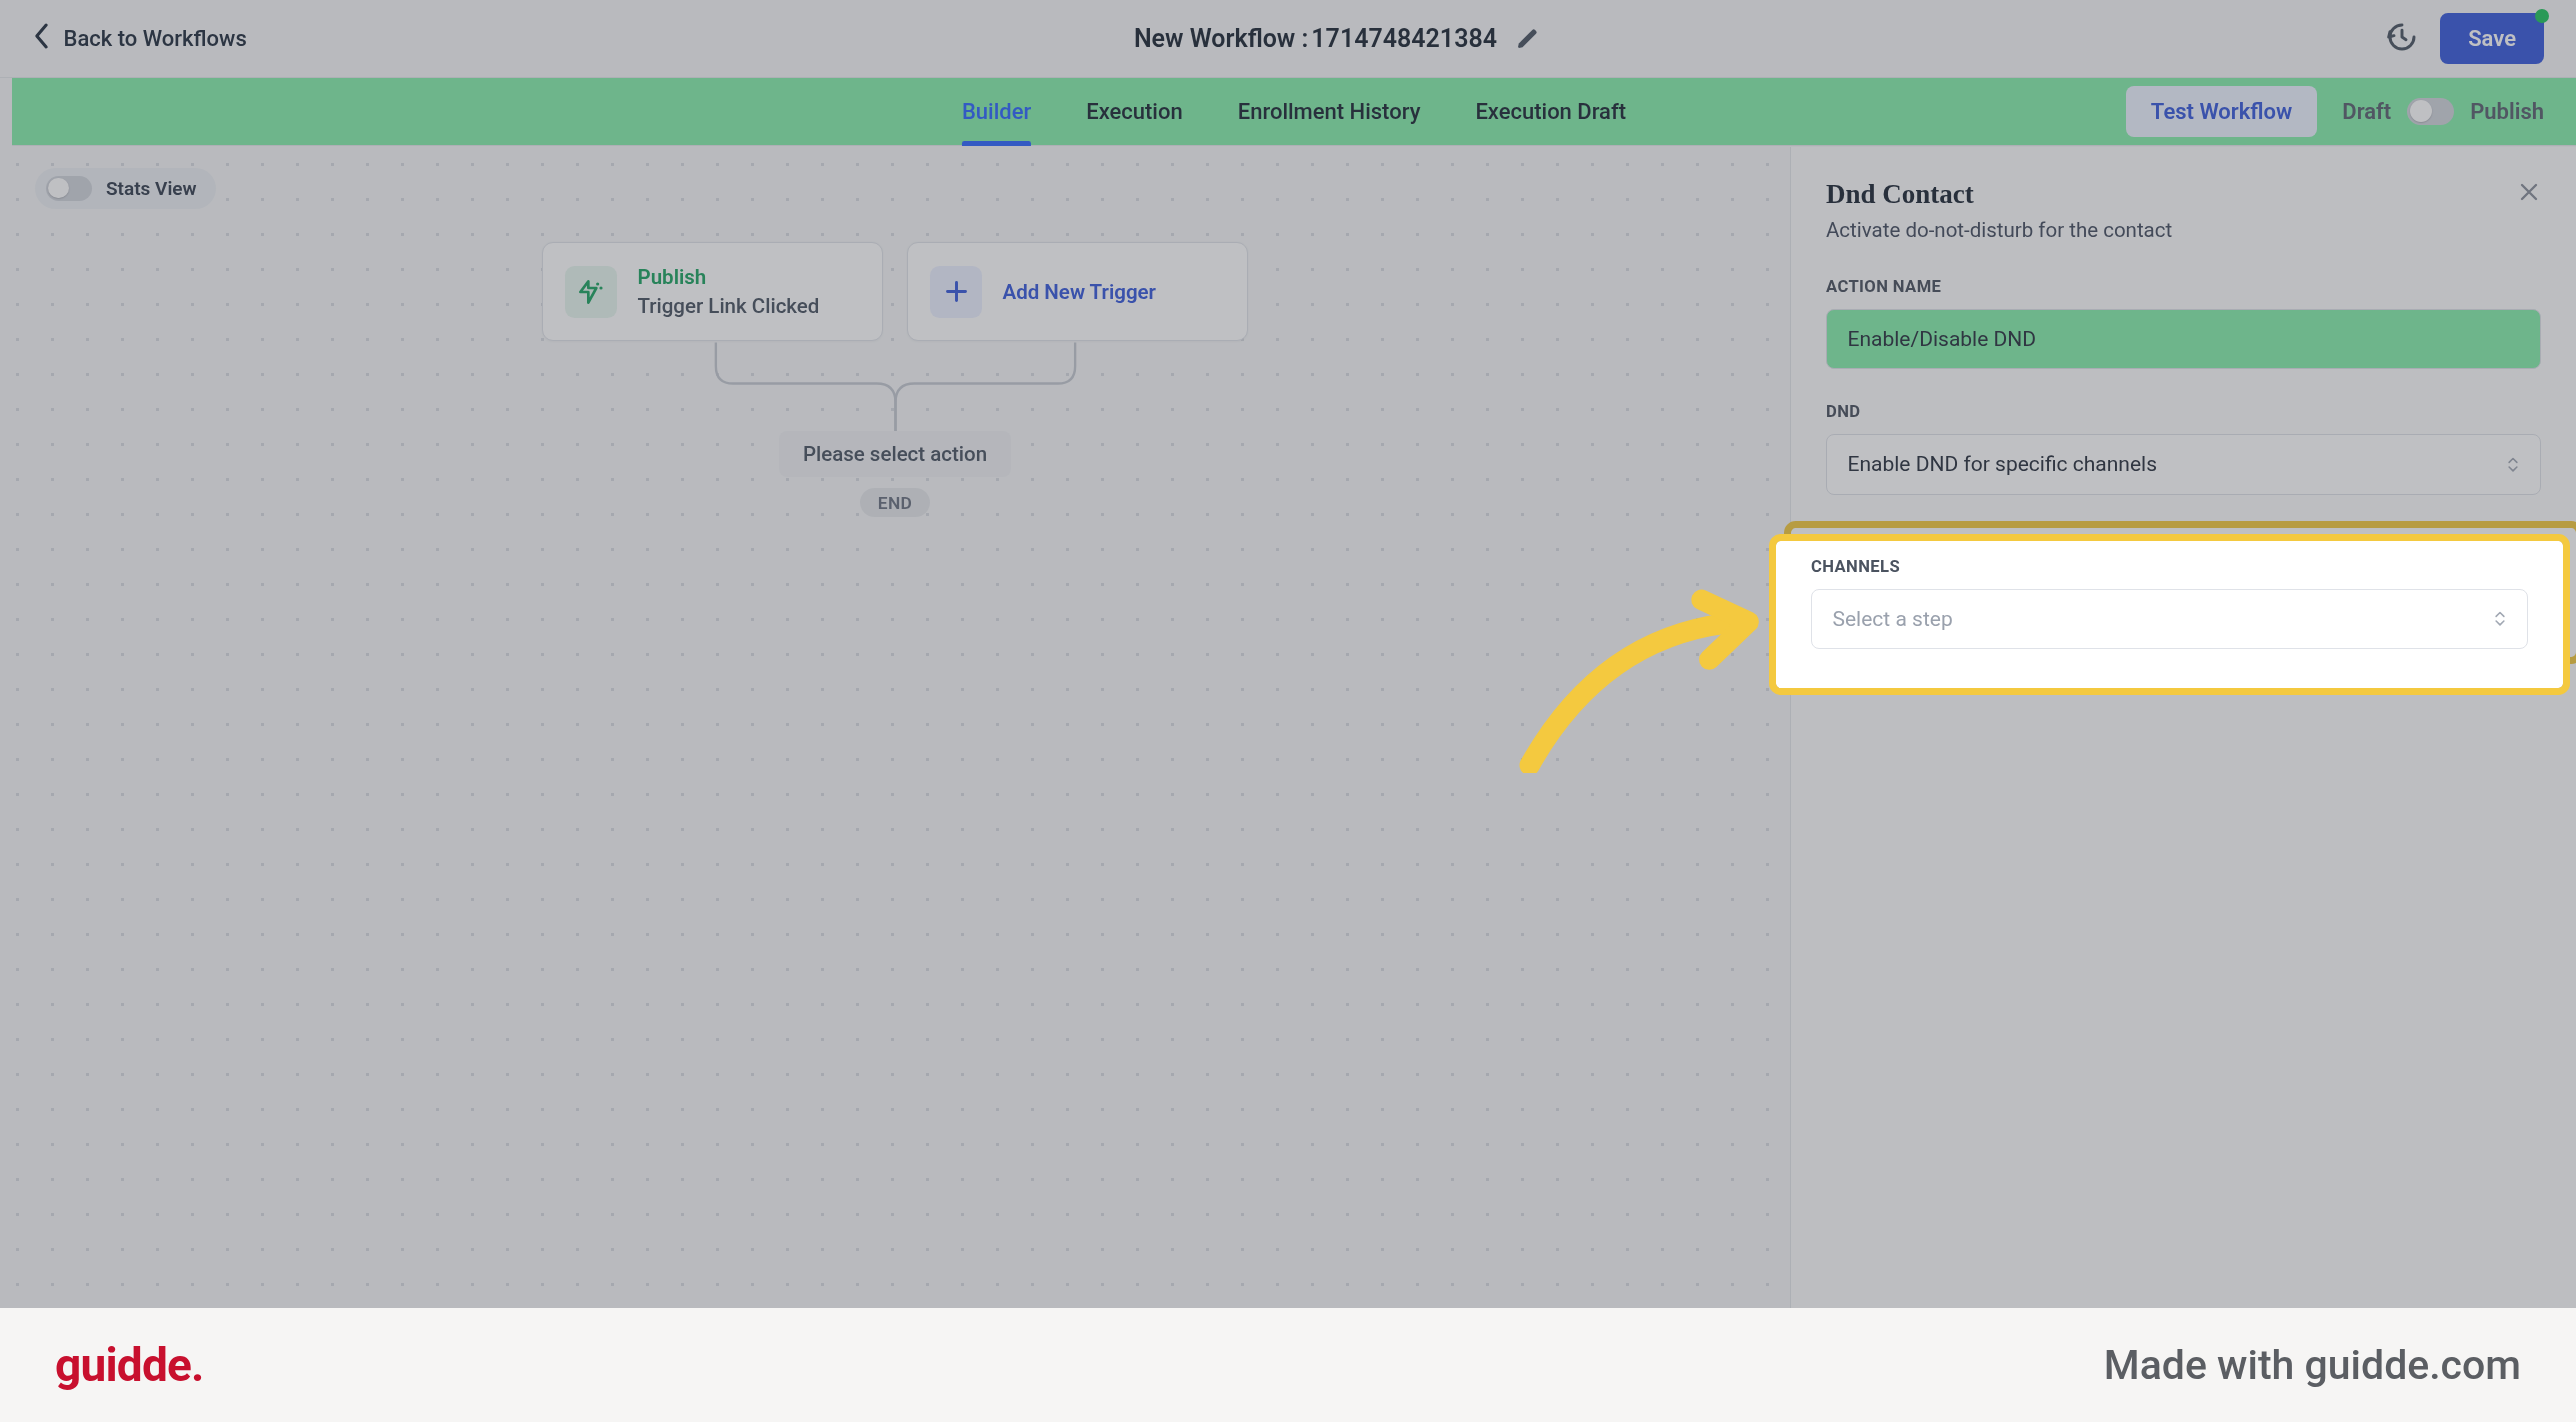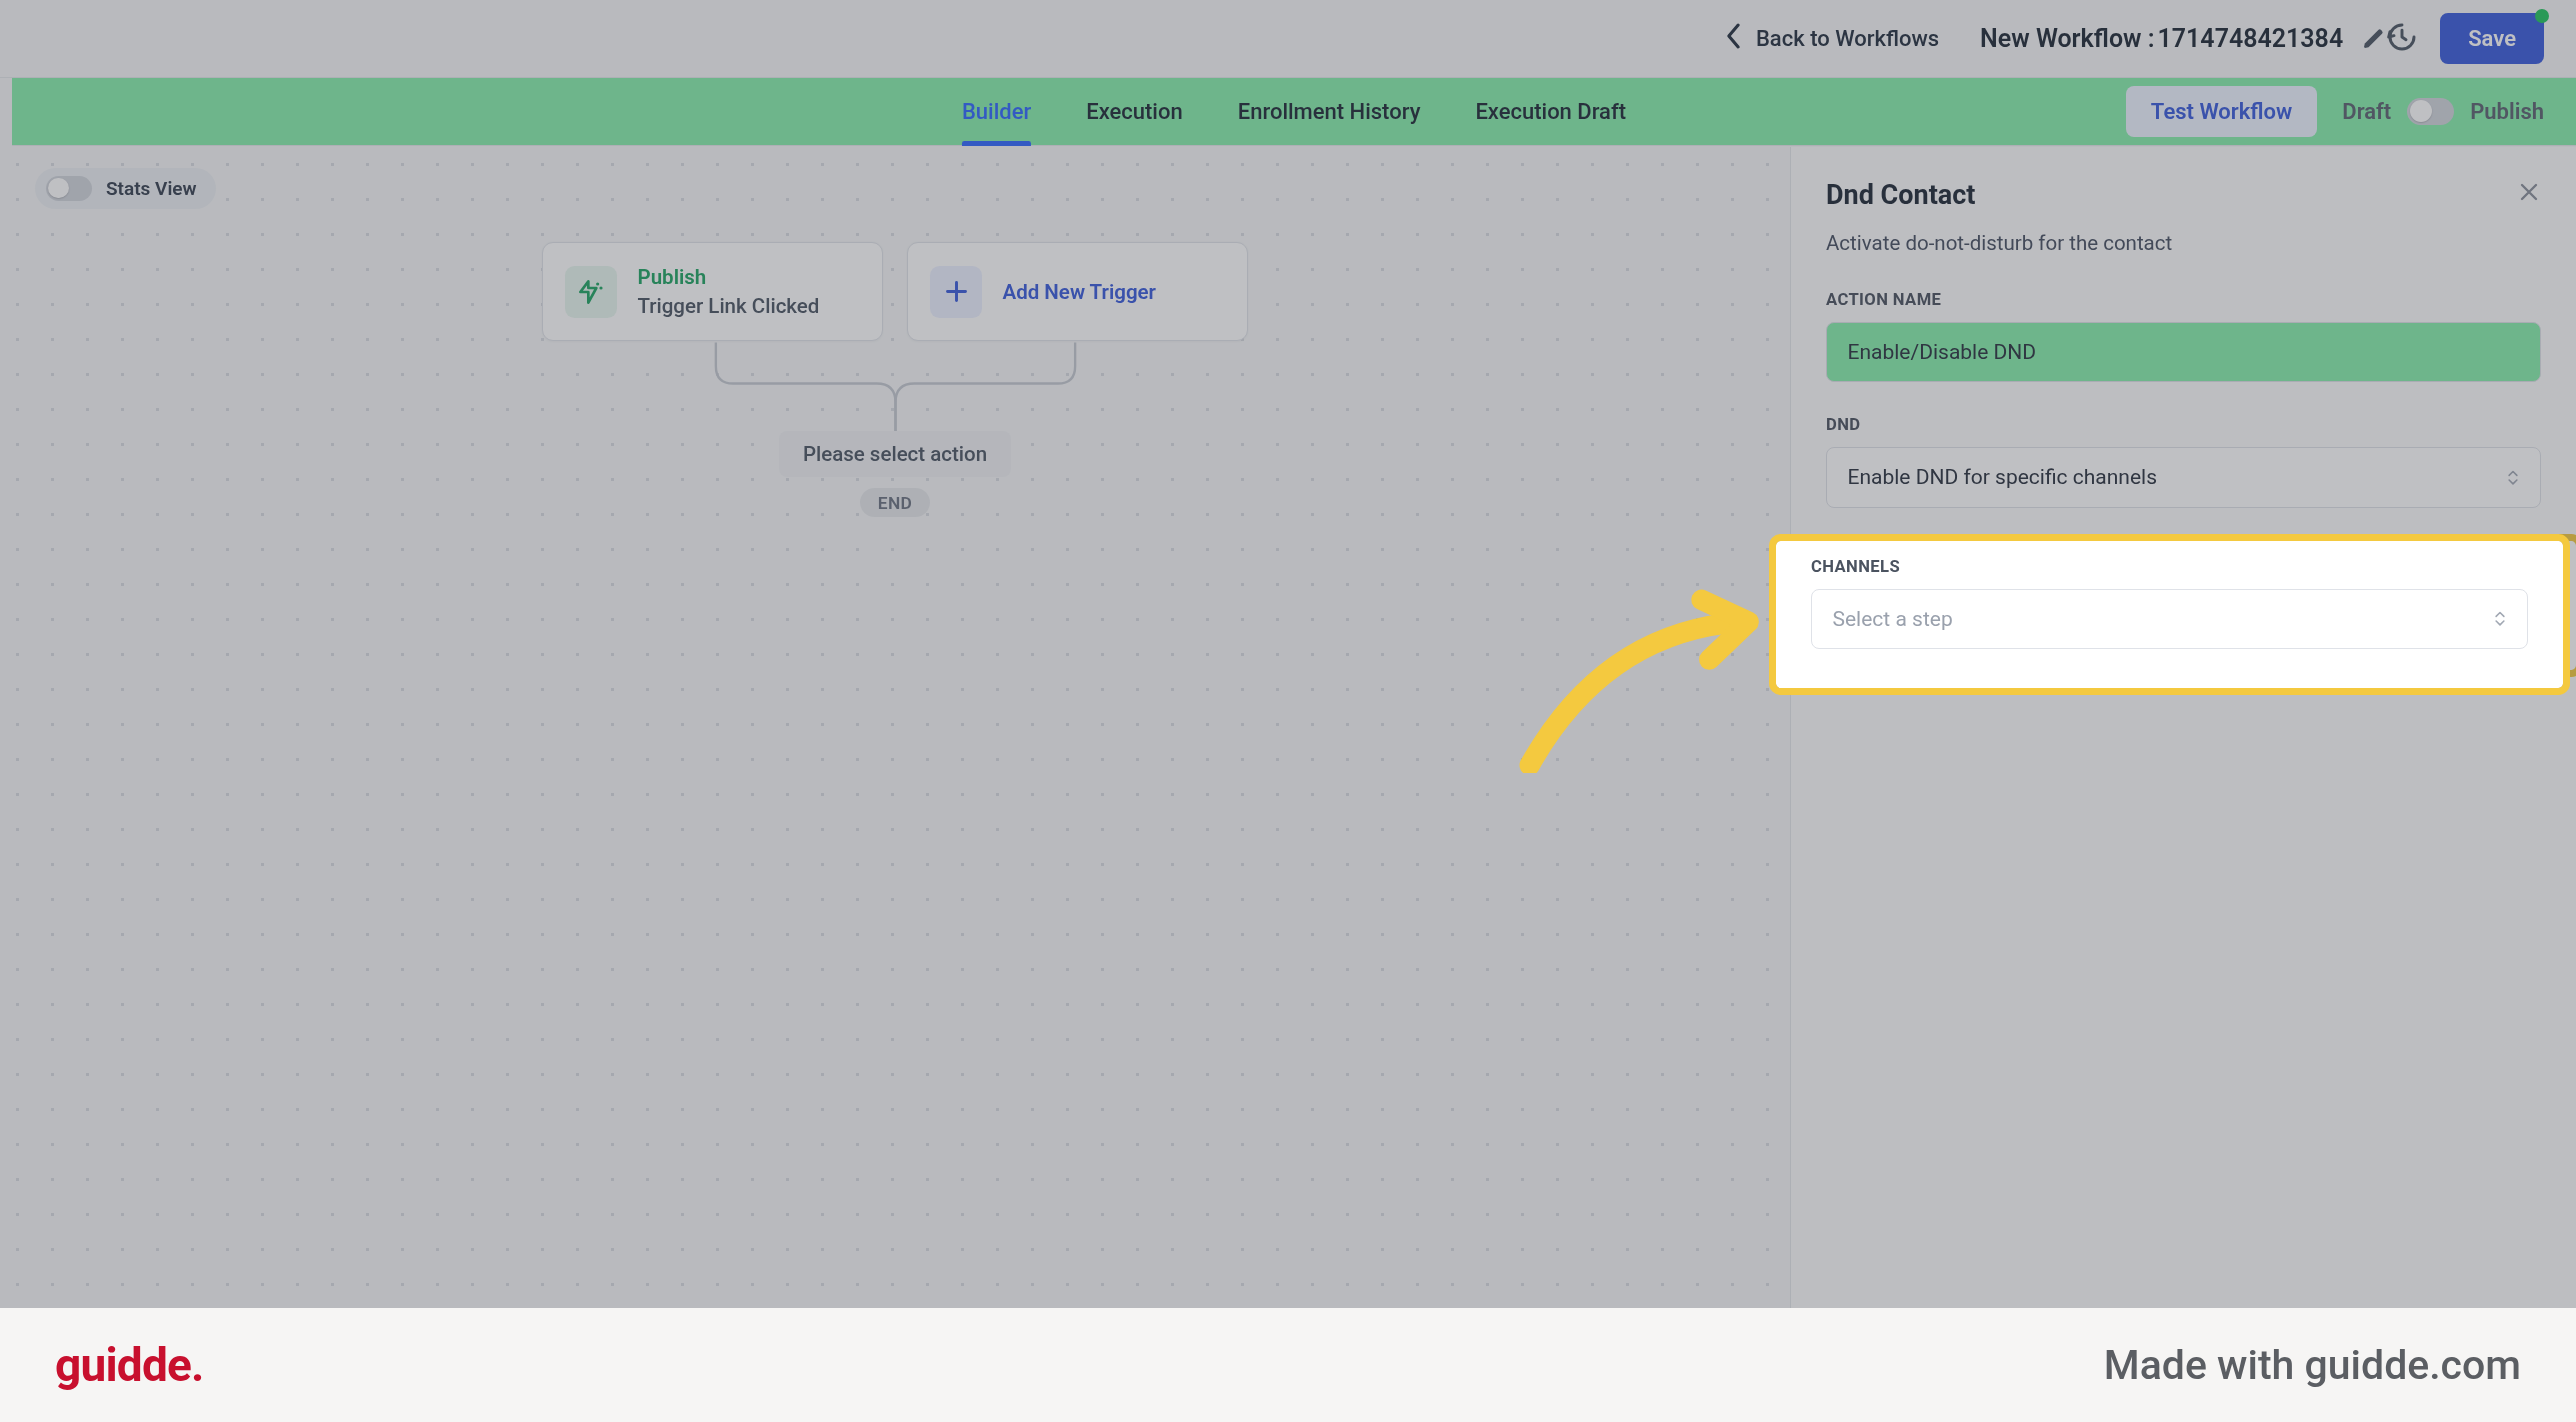--- a/index.html
+++ b/index.html
@@ -1,21 +1,21 @@
 <!DOCTYPE html>
 <html style="font-size:12.6px"><head>
 <meta charset="utf-8">
 <style>
   * { box-sizing: border-box; margin: 0; padding: 0; font-family: -apple-system, BlinkMacSystemFont, "Segoe UI", Roboto, sans-serif; }
   body { width: 2576px; height: 1422px; position: relative; overflow: hidden; background: #f6f7f8; }
 
   .app { width: 100%; height: 100%; position: relative; }
 
   
-  .titlebar { position: absolute; top: 0; left: 0; right: 0; height: 78px; background: #f6f7f8; display: flex; align-items: center; justify-content: flex-end; padding: 0 32px; border-bottom: 0.8px solid #e5e7eb; }
+  .titlebar { position: absolute; top: 0; left: 0; right: 0; height: 78px; background: #f6f7f8; display: flex; align-items: center; justify-content: space-between; padding: 0 32px; border-bottom: 0.8px solid #e5e7eb; }
   .titlebar .left { display: flex; align-items: center; gap: 12.6px; font-size: 22px; color: #243040; font-weight: 500; }
   .titlebar .center { display: flex; align-items: center; gap: 19px; font-size: 25px; font-weight: 600; color: #1f2937; margin-left: 41px; }
   .titlebar .center .pencil { display:inline-flex; }
   .titlebar .right { display: flex; align-items: center; gap: 22px; }
   .titlebar .save-btn { background: #395bdc; color: #fff; border-radius: 8px; padding: 12.6px 28px; font-size: 22px; font-weight: 600; border:none; position:relative;}
   .titlebar .save-btn .dot { position:absolute; top:-4.7px; right:-4.7px; width:14px; height:14px; border-radius:50%; background:#22c55e; }
 
   
   .tabbar { position: absolute; top: 78px; left: 12px; right: 0; height: 68px; background: #86efac; display: flex; align-items: center; border-bottom: 0.8px solid #e5e7eb; }
   .tabbar .tabs { position:absolute; left:50%; transform:translateX(-50%); display: flex; gap: 55px; height:100%; align-items: center; font-size: 22px; font-weight: 500; color:#1f2937; }
@@ -57,21 +57,21 @@
   .badge44 .count { position:absolute; top:-9.5px; right:-14px; background:#e53935; color:#fff; font-size:17.4px; font-weight:700; border-radius:788px; padding:1.6px 8px; }
 
   .minimap { position:absolute; right:28px; bottom:12.6px; width:221px; height:82px; background:#fbfbfc; border:0.8px solid #e5e7eb; border-radius:3.2px; }
   .minimap .m1 { position:absolute; left:101px; top:11px; width:91px; height:12.6px; display:flex; gap:8px;}
   .minimap .m1 span{ flex:1; background:#d8dbe0; border-radius:1.6px;}
   .minimap .m2 { position:absolute; left:120px; top:35px; width:50px; height:8px; background:#d8dbe0; border-radius:1.6px;}
 
   
   .sidepanel { position:absolute; top:147px; right:0; bottom:0; width:786px; background:#fdfdfd; border-left:0.8px solid #e5e7eb; padding:32px 35px; }
   .sidepanel .header { display:flex; justify-content:space-between; align-items:flex-start; margin-bottom:35px; }
-  .sidepanel .header .t { font-size:27px; font-weight:700; color:#1f2937; margin-bottom:20px; }
+  .sidepanel .header .t { font-size:27px; font-weight:700; color:#1f2937; margin-bottom:8px;font-family:Liberation Serif, serif; }
   .sidepanel .header .s { font-size:20.5px; color:#475062; }
   .sidepanel .close { color:#6b7280; font-size:27px; }
   .field-label { font-size:16.6px; font-weight:700; color:#4b5360; letter-spacing:0.4px; margin-bottom:12.6px; text-transform:uppercase;}
   .field-input { width:100%; background:#86efac; border:0.8px solid #dfe2e8; border-radius:8px; padding:17.4px 20.5px; font-size:21px; color:#2a323f; margin-bottom:33px; }
   .field-select { width:100%; background:#fff; border:0.8px solid #dfe2e8; border-radius:8px; padding:17.4px 20.5px; font-size:21px; color:#2a323f; margin-bottom:33px; display:flex; justify-content:space-between; align-items:center;}
   .field-select .chev { display:flex; flex-direction:column; gap:1.6px; color:#a1a8b3; }
   .placeholder { color:#9aa1ad; }
 
   .highlight-box { margin:0 -35px; padding: 16px 35px 20.5px; background:#fff; outline:7px solid #f4c93f; border-radius:4.7px;}
   .highlight-box .field-select { margin-bottom:0; }

